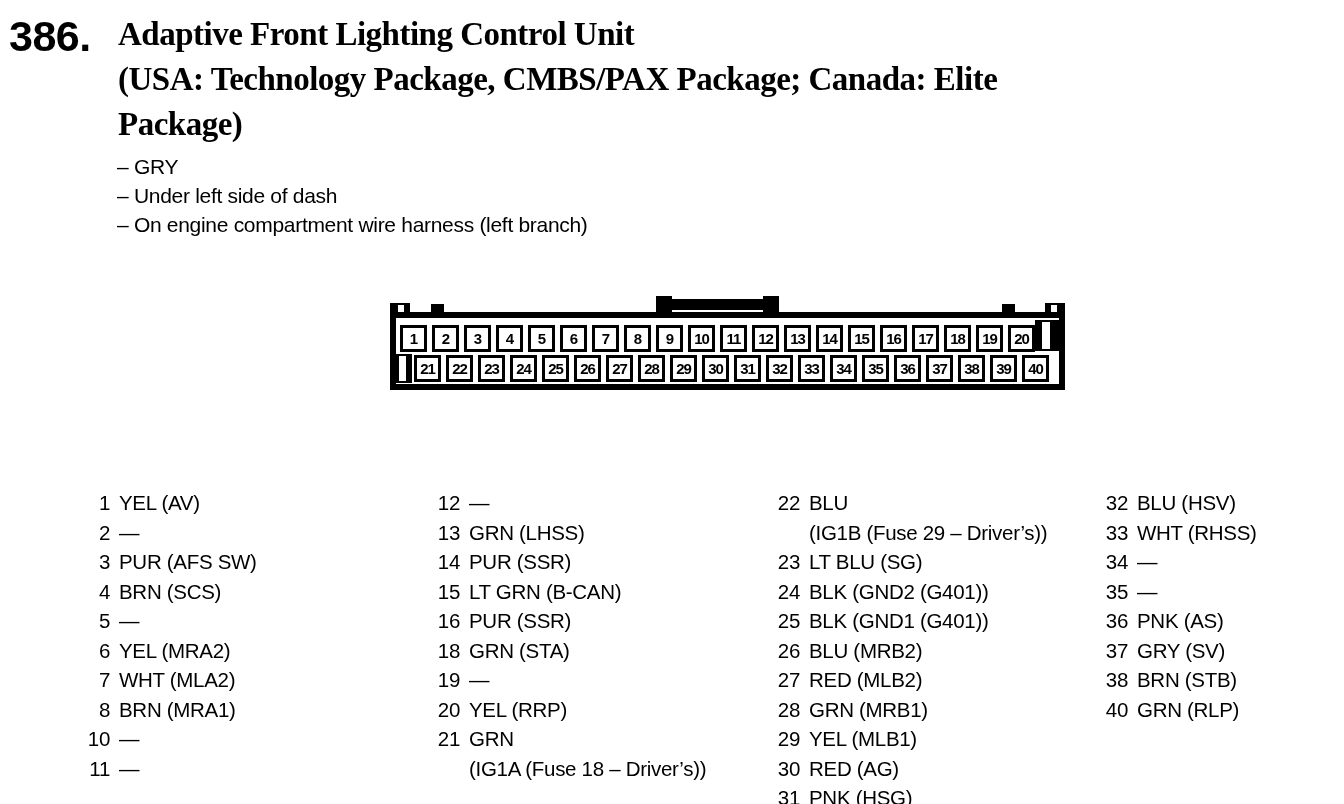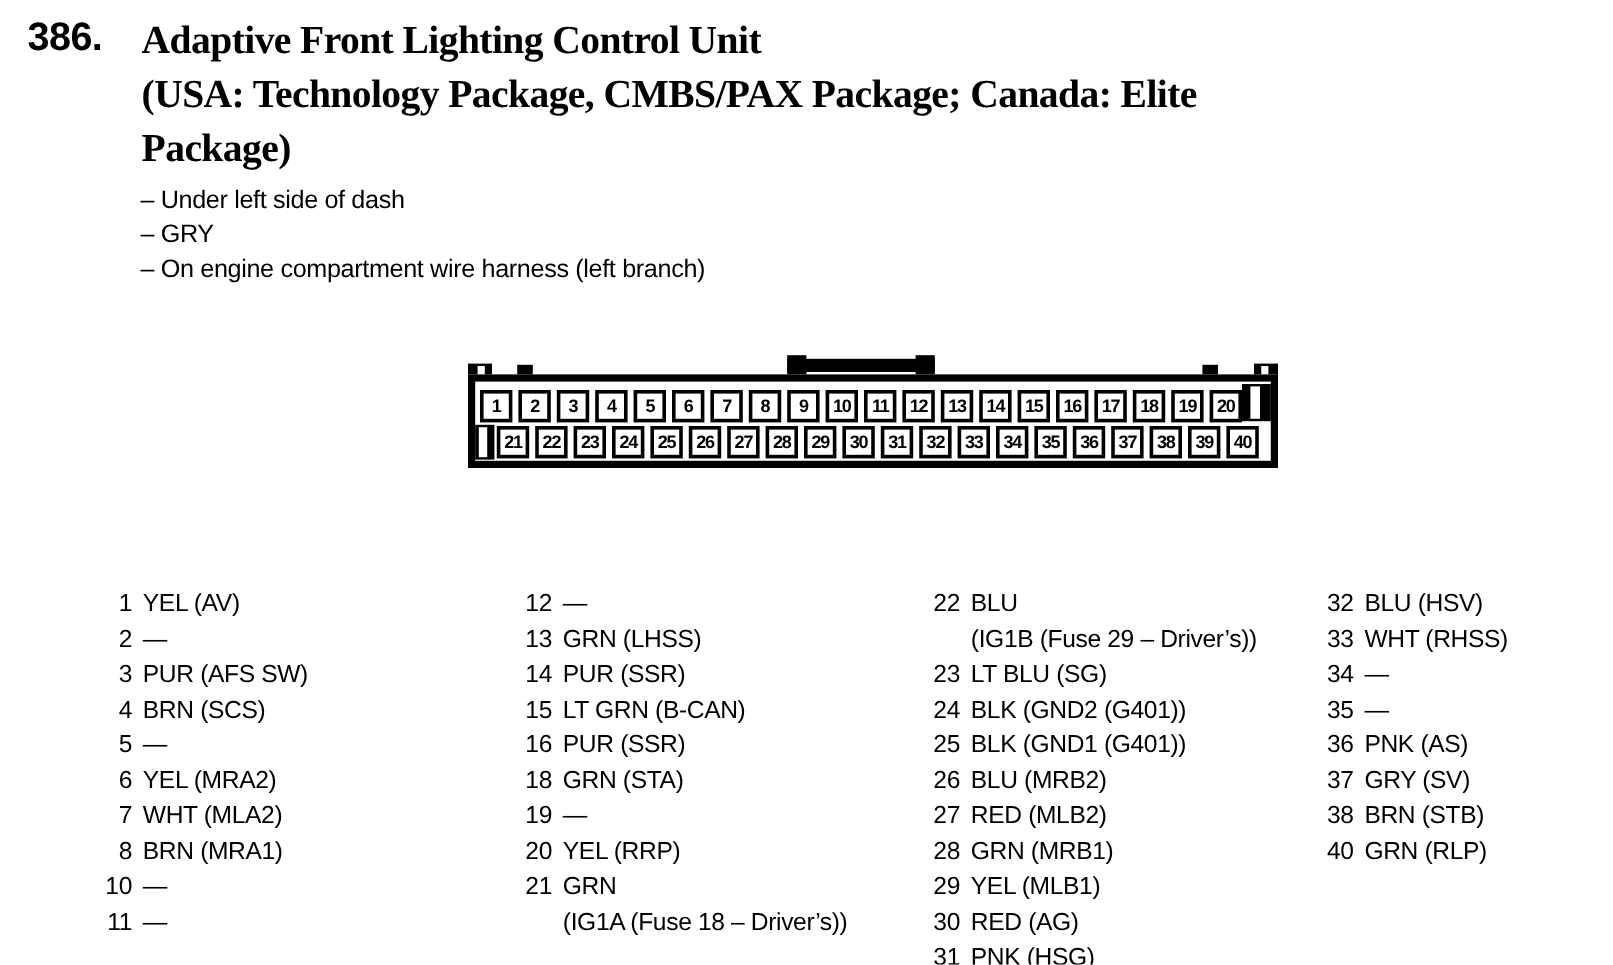--- a/index.html
+++ b/index.html
@@ -1,20 +1,20 @@
 <!DOCTYPE html>
 <html><head>
 <meta charset="utf-8">
 <style>
   html,body{margin:0;padding:0;background:#fff;}
   body{width:1344px;height:804px;font-family:"Liberation Sans",sans-serif;color:#000;-webkit-font-smoothing:antialiased;}
   .page{position:relative;width:1344px;height:804px;background:#fff;overflow:hidden;}
 
   
-  .section-number{position:absolute;left:23px;top:12px;font-size:33px;font-weight:bold;letter-spacing:-0.5px;}
+  .section-number{position:absolute;left:9px;top:12px;font-size:43px;font-weight:bold;letter-spacing:-0.5px;}
   .title{position:absolute;left:118px;top:12px;font-size:33px;font-weight:bold;line-height:45px;letter-spacing:-0.5px;font-family:Liberation Serif, serif;}
   .notes{position:absolute;left:117px;top:152px;font-size:21px;line-height:29px;letter-spacing:-0.3px;}
 
   
   .connector{position:absolute;left:390px;top:290px;width:675px;height:101px;}
   .connector-body{position:absolute;left:0;top:22px;width:663px;height:66px;border:6px solid #000;background:#fff;}
   .latch-post{position:absolute;top:6px;width:16px;height:22px;background:#000;}
   .latch-post.lp-left{left:266px;}
   .latch-post.lp-right{left:373px;}
   .latch-bar{position:absolute;left:266px;top:9px;width:123px;height:11px;background:#000;}
@@ -55,22 +55,22 @@
 
 <div class="page">
 
   <div class="section-number">386.</div>
   <div class="title">
     <span>Adaptive Front Lighting Control Unit</span><br>
     <span>(USA: Technology Package, CMBS/PAX Package; Canada: Elite</span><br>
     <span>Package)</span>
   </div>
   <div class="notes">
+    <div>– GRY</div>
     <div>– Under left side of dash</div>
-    <div>– GRY</div>
     <div>– On engine compartment wire harness (left branch)</div>
   </div>
 
   <div class="connector">
     <div class="latch-post lp-left"></div>
     <div class="latch-post lp-right"></div>
     <div class="latch-bar"></div>
     <div class="top-tab tt-left"></div>
     <div class="top-tab tt-right"></div>
     <div class="ear ear-left"></div>

